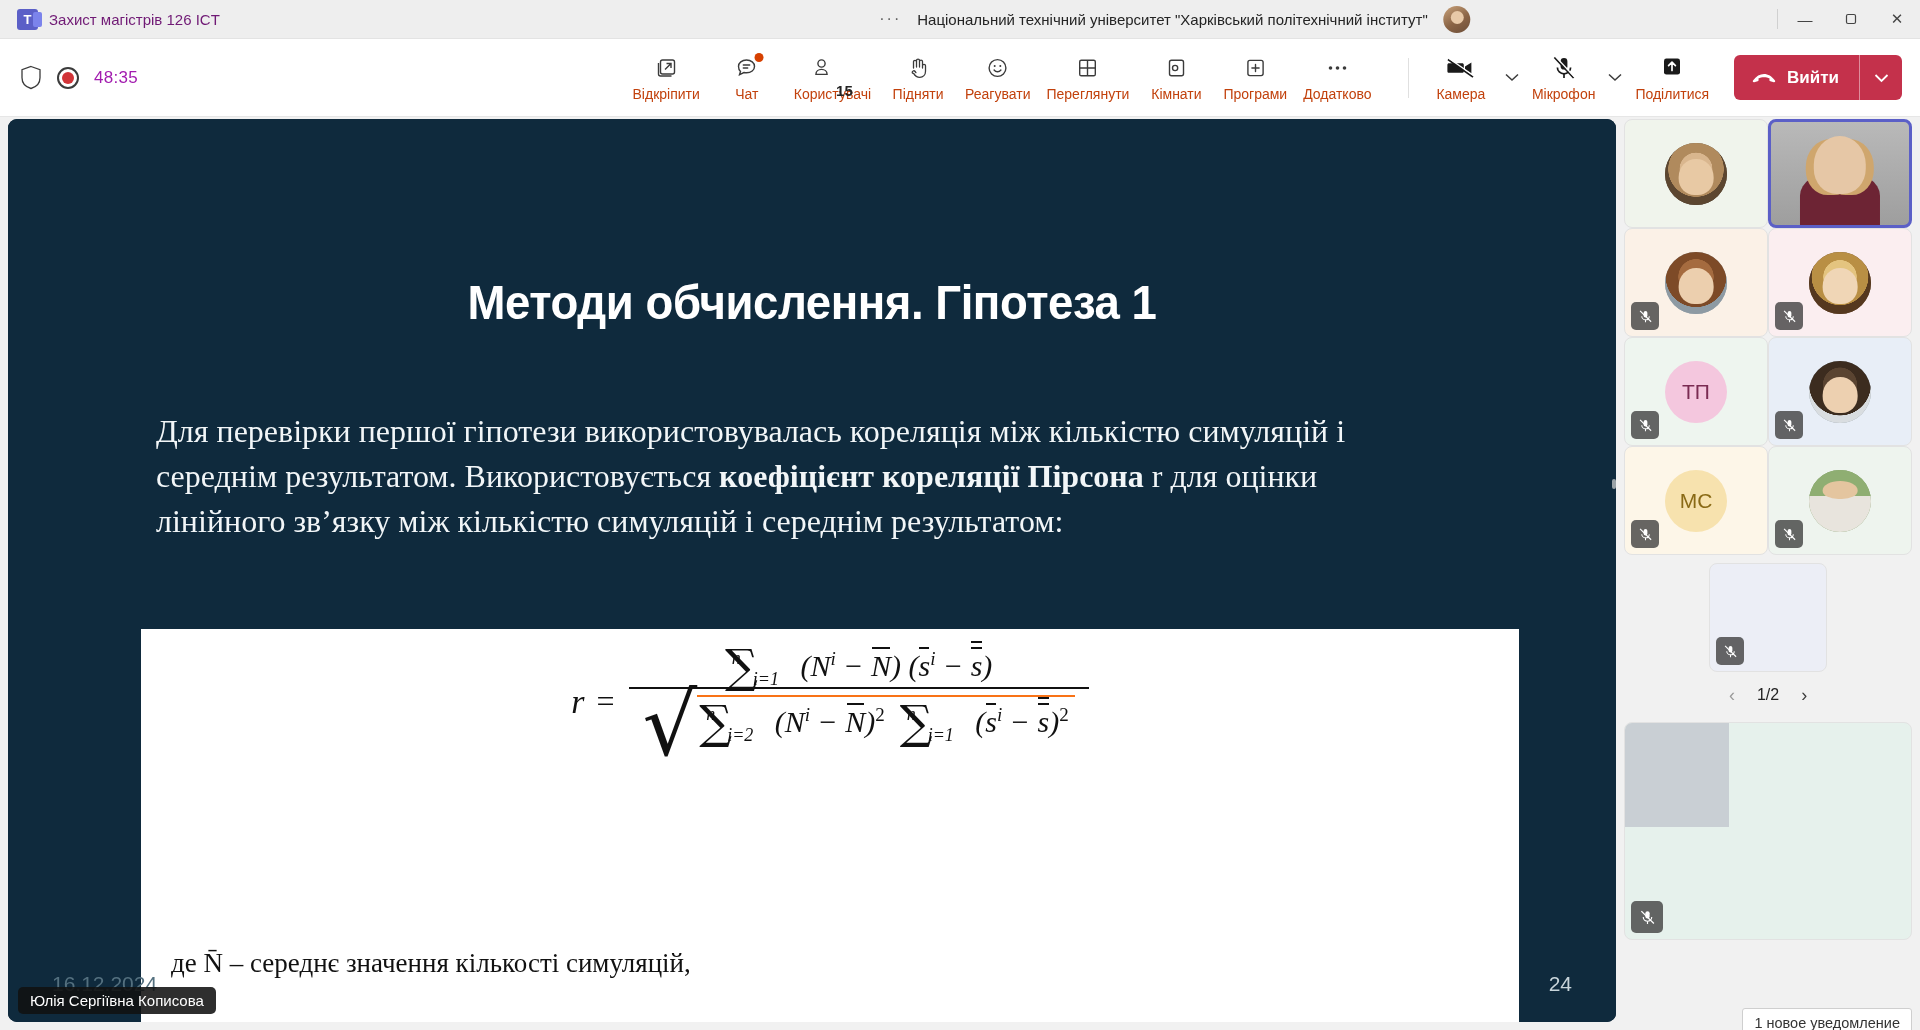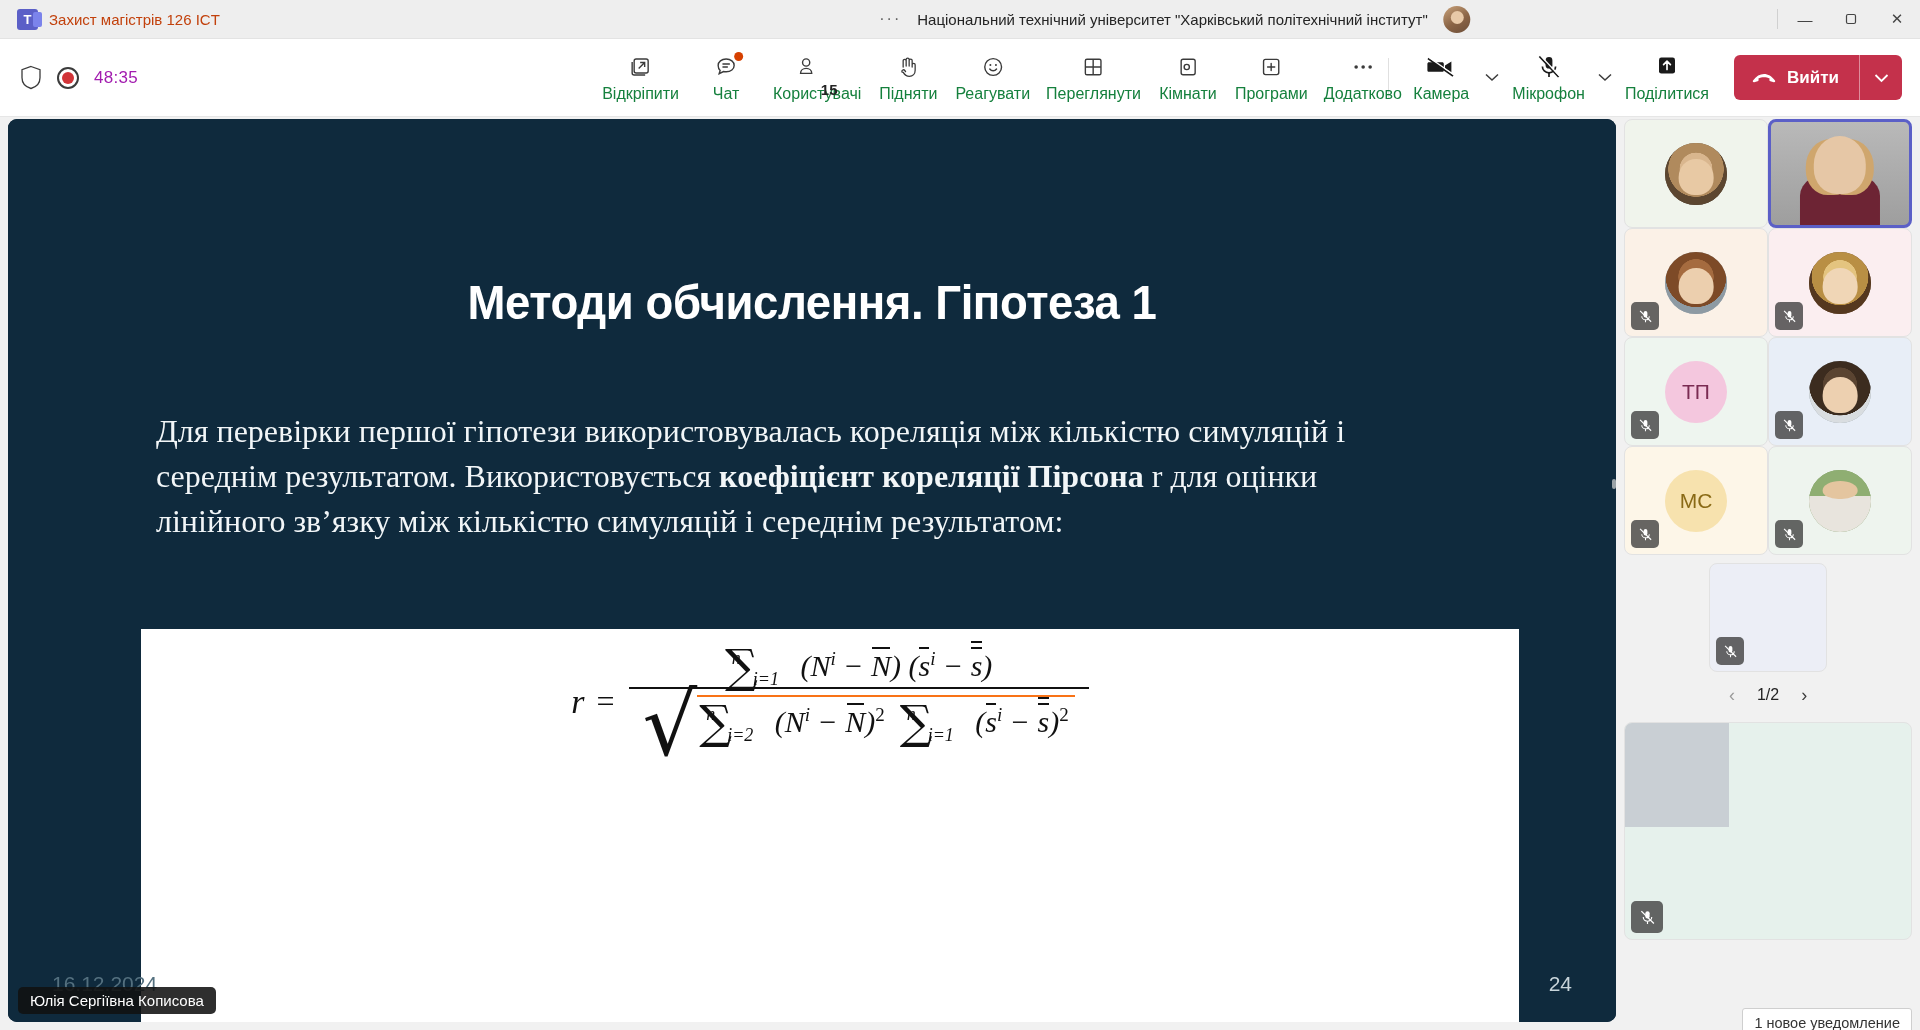--- a/index.html
+++ b/index.html
@@ -22,21 +22,21 @@
   .teams-logo {
     width: 21px; height: 21px; border-radius: 3px;
     background: #5b5fc7; position: relative;
     display: flex; align-items: center; justify-content: center;
     color: #fff; font-size: 13px; font-weight: bold;
   }
   .teams-logo::after{
     content:""; position:absolute; right:-4px; top:3px;
     width:9px;height:15px;border-radius:2px;background:#7b83eb;
   }
-  .tb-title { font-size: 15px; color: #c2410c; }
+  .tb-title { font-size: 15px; color: #701a75; }
   .tb-center {
     position: absolute; left: 50%; transform: translateX(-50%);
     display: flex; align-items: center; gap: 16px;
     margin-left: 215px;
   }
   .tb-dots { color:#616161; letter-spacing:2px; font-size:16px; line-height:1;}
   .tb-org { font-size: 15px; color: #242424; white-space: nowrap;}
   .tb-avatar {
     width:27px;height:27px;border-radius:50%;
     background:linear-gradient(150deg,#c9a27a,#8a6446 55%,#6d4e38);
@@ -77,21 +77,21 @@
     position:absolute;left:50%;transform:translateX(-50%);
     display:flex;align-items:flex-start;gap:2px;
     margin-left:42px;
   }
   .tbtn{
     min-width:76px;padding:3px 7px 2px;
     display:flex;flex-direction:column;align-items:center;gap:5px;
     border-radius:4px;cursor:pointer;position:relative;
   }
   .tbtn .ic{height:26px;display:flex;align-items:center;justify-content:center;position:relative;}
-  .tbtn .lb{font-size:16px;color:#15803d;white-space:nowrap;}
+  .tbtn .lb{font-size:14px;color:#c2410c;white-space:nowrap;}
   .badge-dot{
     position:absolute;top:-2px;right:-5px;width:9px;height:9px;border-radius:50%;
     background:#d64000;
   }
   .cnt{font-size:15px;font-weight:bold;color:#242424;margin-left:2px;margin-top:46px;}
 
   .tool-right{
     margin-left:auto;display:flex;align-items:center;gap:0px;padding-right:18px;
   }
   .vsep{width:1px;height:40px;background:#e0e0e0;margin:0 14px 0 4px;}
@@ -453,20 +453,21 @@
                 <span class="it">(N</span><span class="sm it">i</span><span class="it"> − <span class="ovl">N</span>)</span><span class="sm">2</span>
                 &nbsp;<span class="sg">∑</span><span class="sup">n</span><span class="sub">i=1</span>
                 <span class="it">(<span class="ovl">s</span></span><span class="sm it">i</span><span class="it"> − <span class="ovl ovl2">s</span>)</span><span class="sm">2</span>
               </span>
             </span>
           </span>
         </span>
       </div>
 
       <div class="legend">
+        <div>де N̄ – середнє значення кількості симуляцій,</div>
       </div>
     </div>
 
     <div class="slide-date">16.12.2024</div>
     <div class="slide-num">24</div>
   </div>
 
   <div class="name-chip">Юлія Сергіївна Кописова</div>
   <div class="scroll-tick"></div>
 </div>

